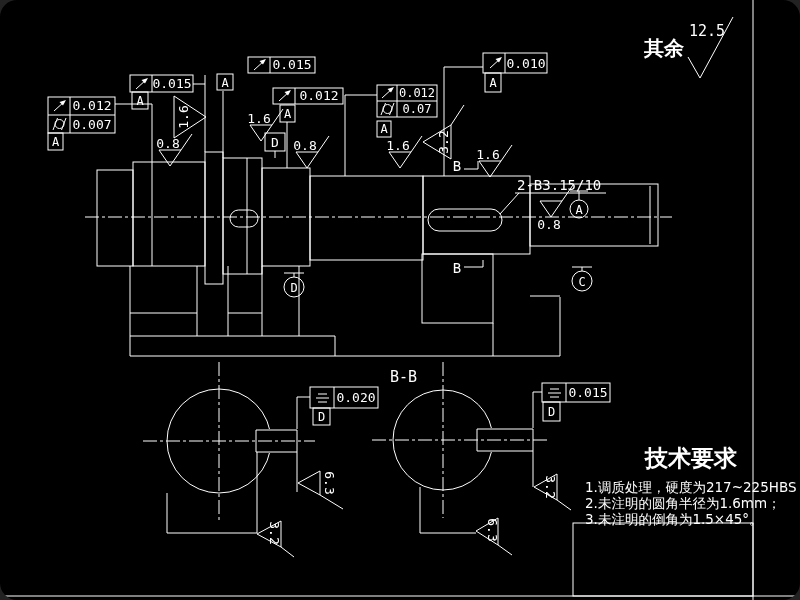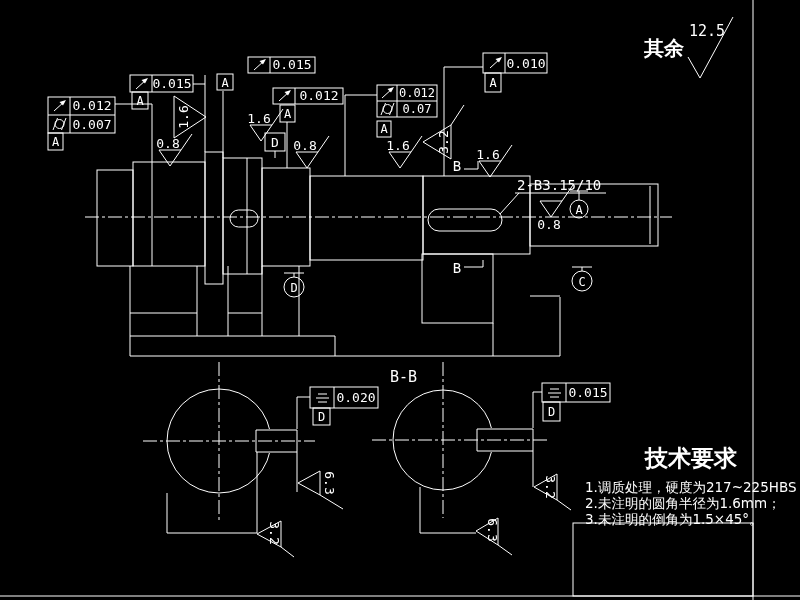--- a/index.html
+++ b/index.html
@@ -1,16 +1,16 @@
 <!DOCTYPE html>
 <html><head>
 <meta charset="utf-8">
 <style>
   html,body{margin:0;padding:0;background:#222;}
-  .canvas{position:relative;width:800px;height:600px;background:#000;overflow:hidden;}
+  .canvas{position:relative;width:800px;height:600px;background:#000;overflow:hidden;border-radius:17px;}
   svg{position:absolute;left:0;top:0;}
   svg line, svg rect, svg circle, svg polyline, svg path{stroke:#fff;stroke-width:1;fill:none;}
   svg polygon{stroke:#fff;stroke-width:1;fill:none;}
   svg .fill{fill:#fff;stroke:none;}
   svg .erase{fill:#000;stroke:none;}
   svg text{fill:#fff;stroke:none;font-family:"DejaVu Sans Mono", monospace;font-size:13px;}
   svg text.cjk{font-family:"DejaVu Sans", sans-serif;}
   svg text.big{font-size:20px;font-weight:bold;}
   svg text.title{font-size:23px;font-weight:bold;}
   svg text.note{font-size:13.5px;}

